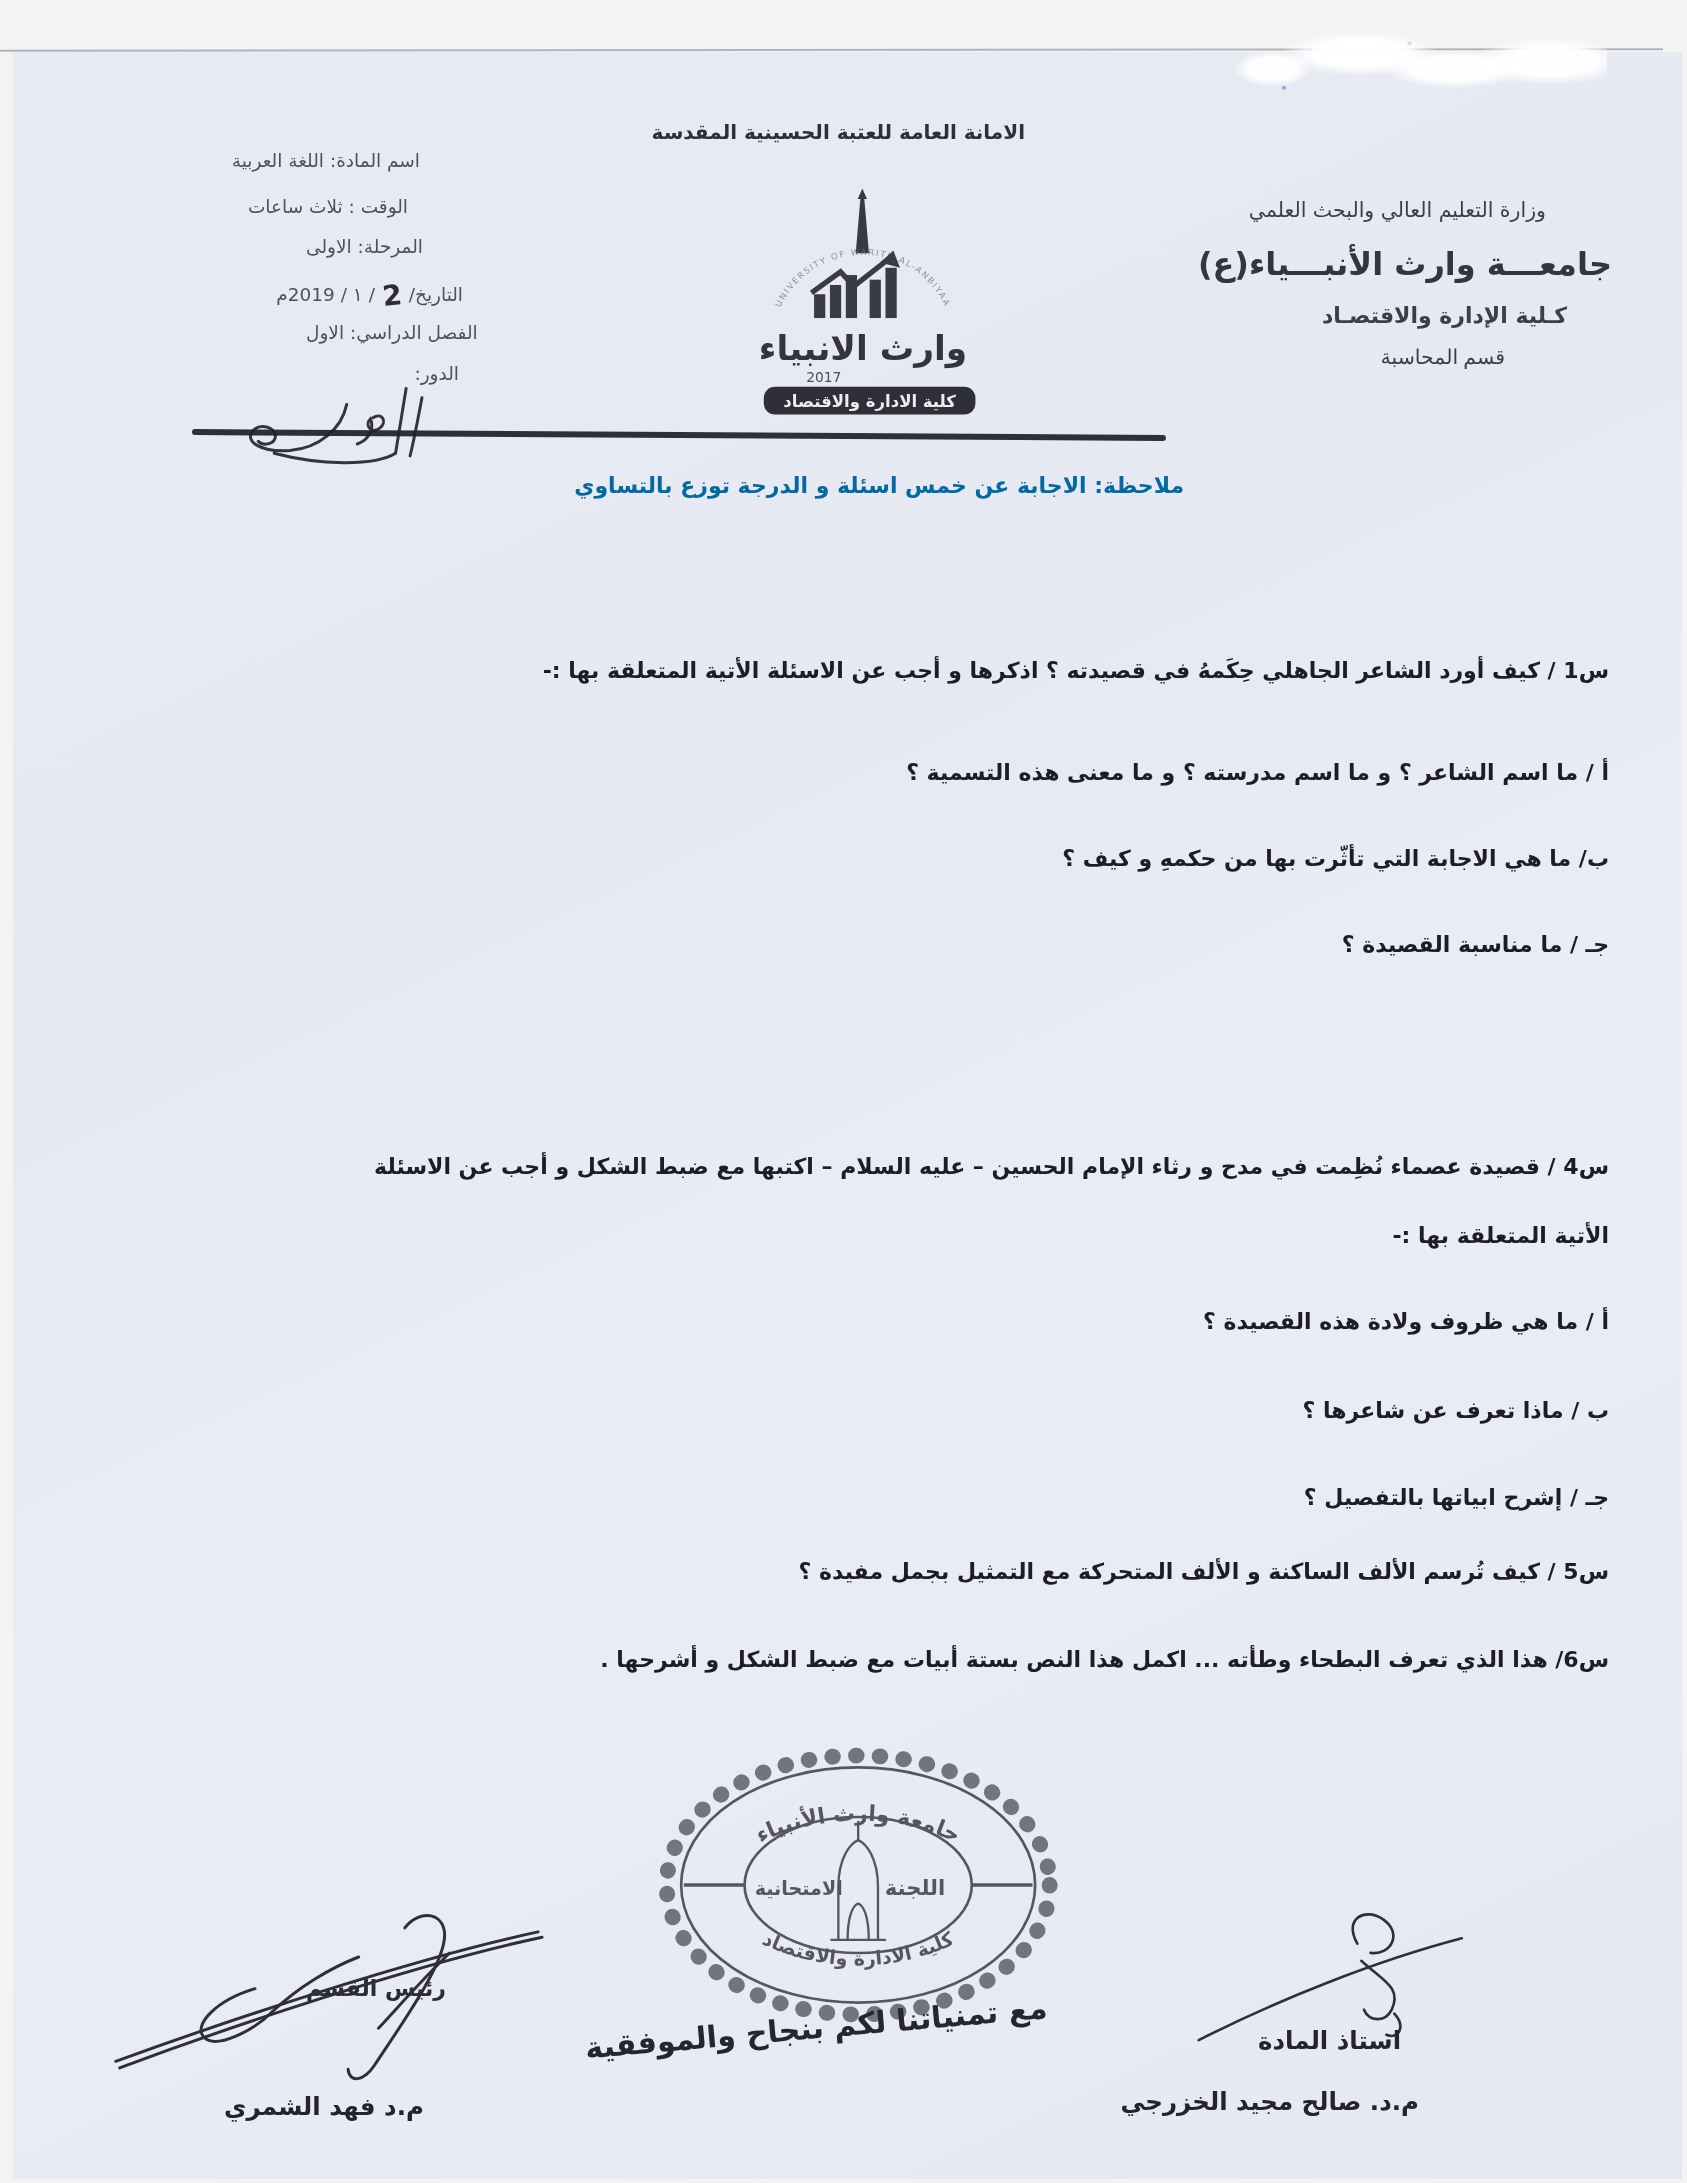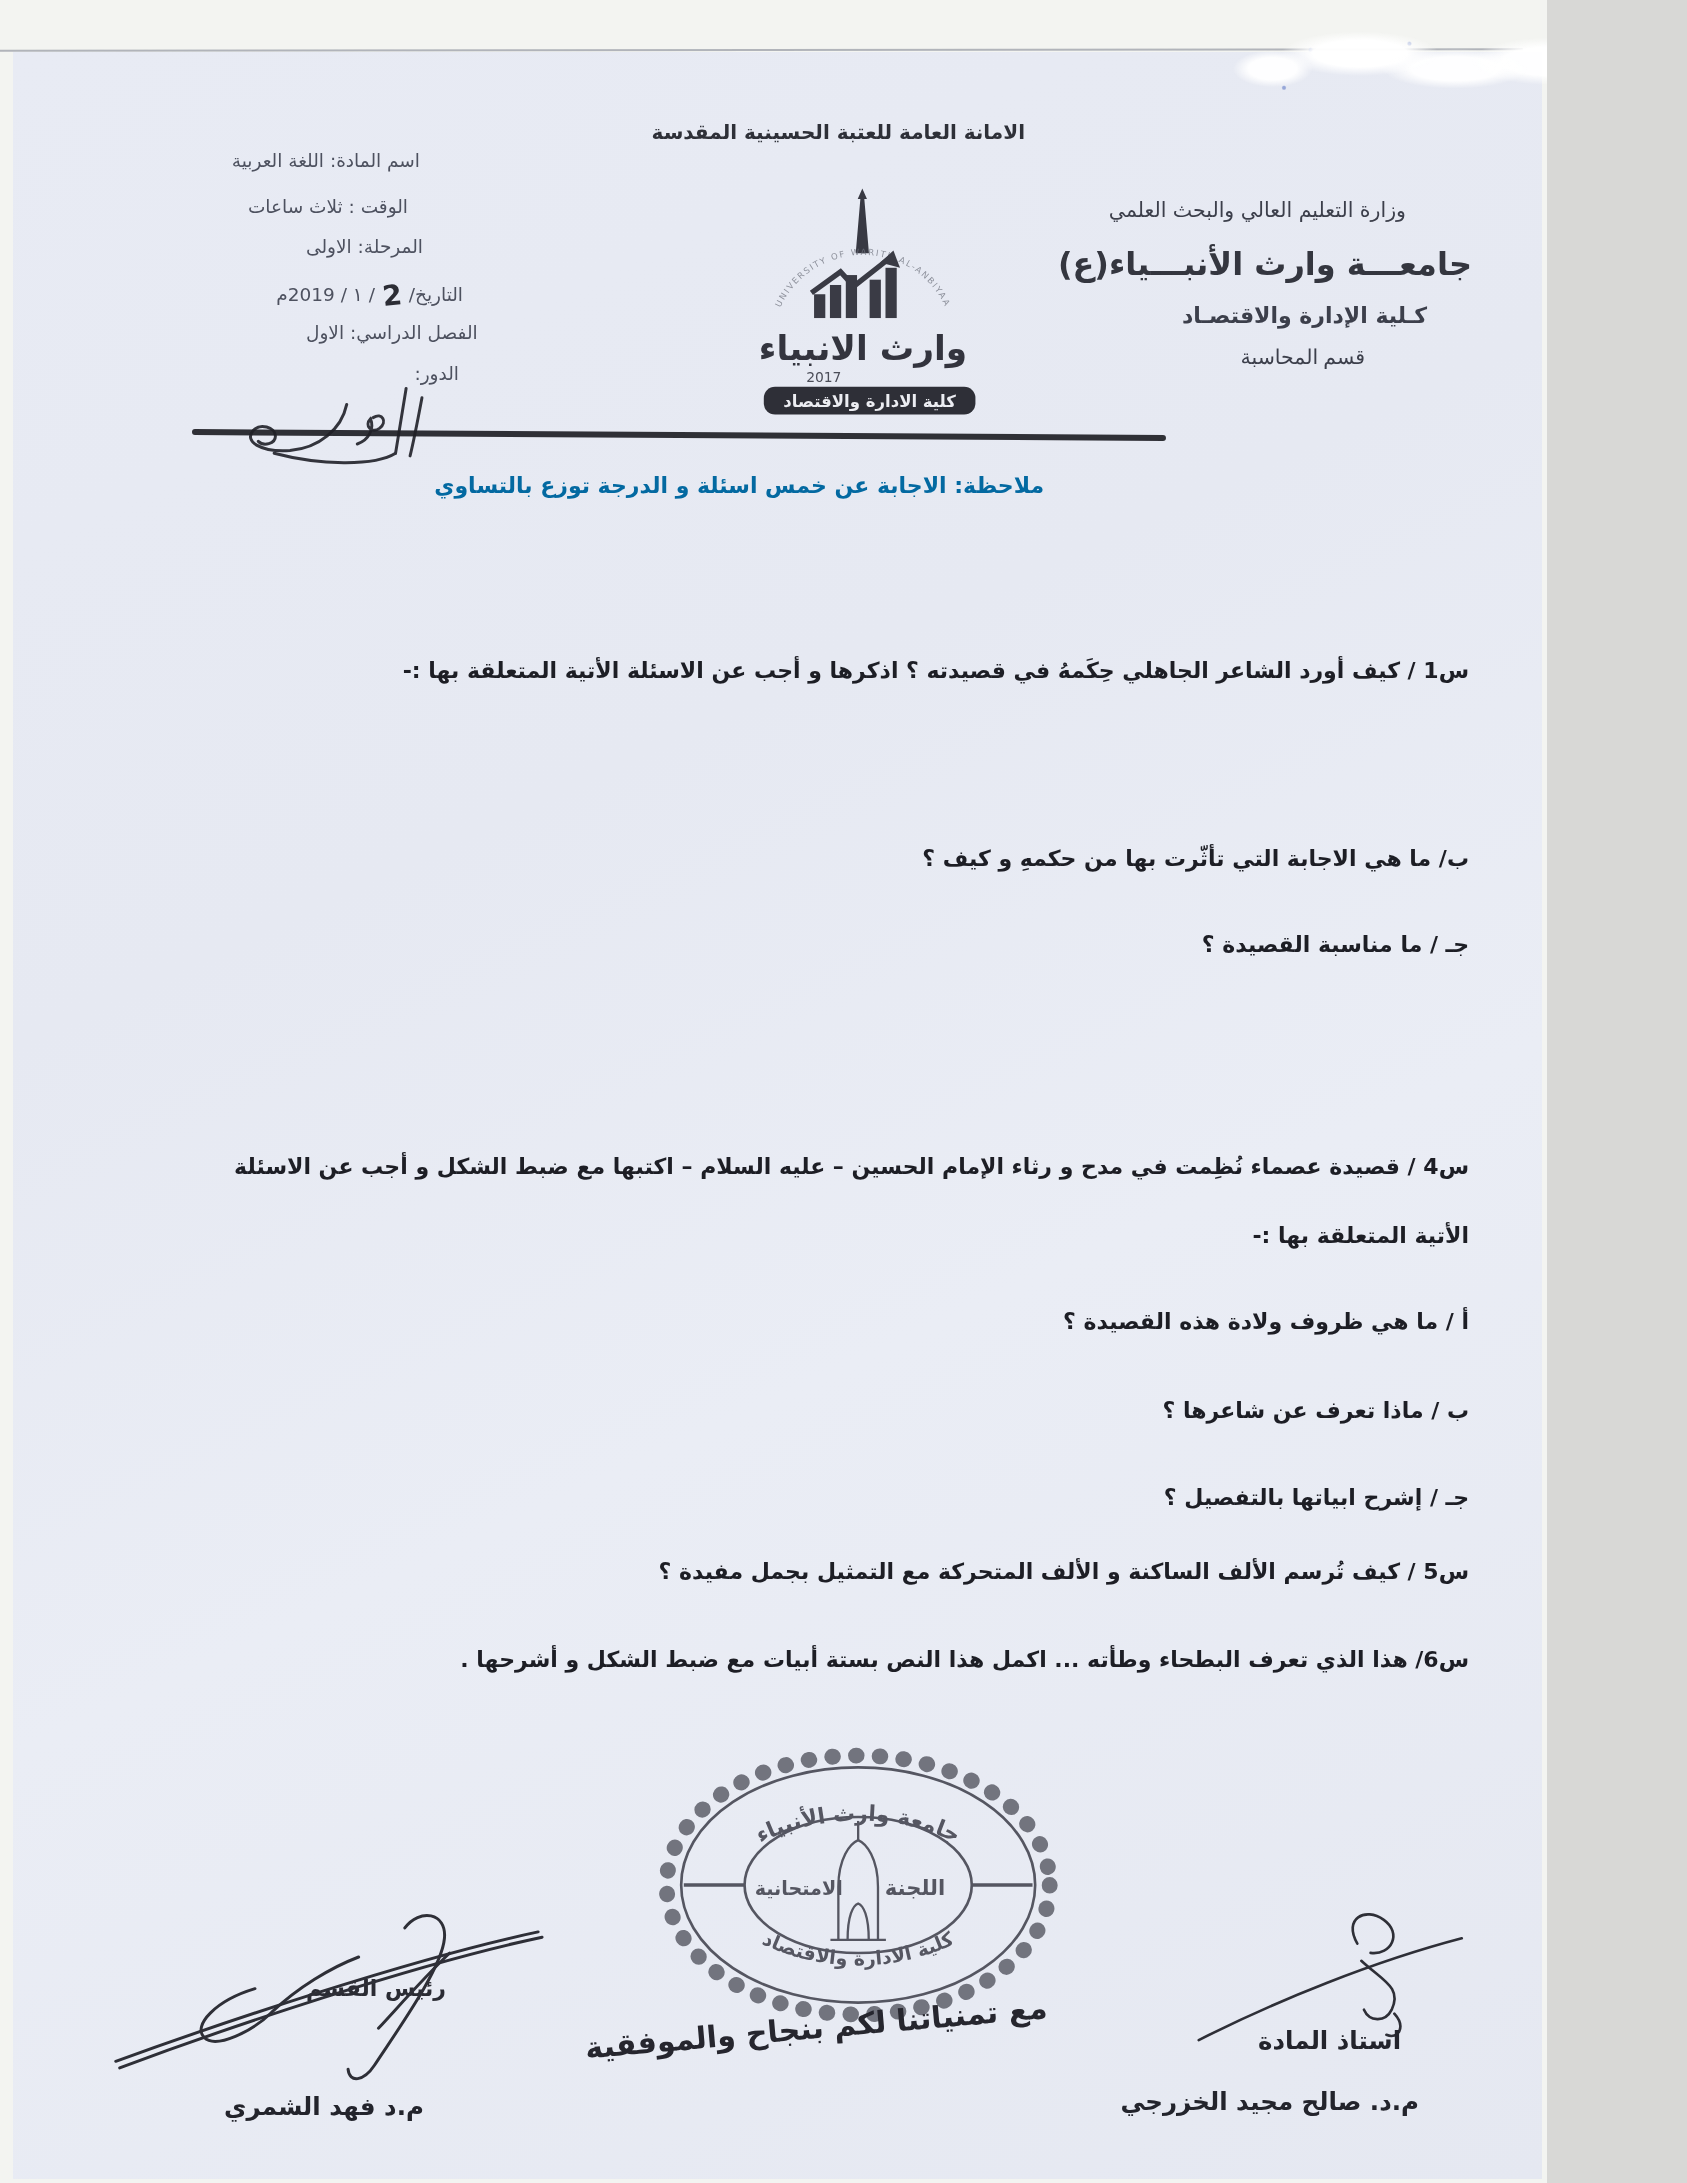--- a/index.html
+++ b/index.html
@@ -1,18 +1,18 @@
 <!DOCTYPE html>
 <html style="font-size:10.6px"><head>
 <meta charset="utf-8">
 <style>
   html,body{margin:0;padding:0;background:#d8d8d6;}
   .page{
     position:relative;
-    width:1547px;height:2183px;
+    width:1687px;height:2183px;
     background:#f3f4f1;
     overflow:hidden;
     font-family:"DejaVu Sans", sans-serif;
     color:#23242c;
   }
   .paper{
     position:absolute;left:13.2px;right:5.3px;top:52px;bottom:4px;
     background:linear-gradient(155deg,#e8ebf4 0%,#e6e9f2 35%,#eaedf5 60%,#e5e8f1 100%);
   }
   .scan-top-line{
@@ -143,20 +143,21 @@
       <path d="M 172,40 C 164,78 130,106 86,110 C 42,113 16,96 30,80 C 40,68 64,74 64,88 C 64,100 46,104 38,96"></path>
       <path d="M 246,114 C 214,134 130,132 62,114"></path>
     </g>
   </svg>
 
   <div class="rule"></div>
 
   <div class="abs ar note">ملاحظة: الاجابة عن خمس اسئلة و الدرجة توزع بالتساوي</div>
 
   <div class="abs ar q q0">س1 / كيف أورد الشاعر الجاهلي حِكَمهُ في قصيدته ؟ اذكرها و أجب عن الاسئلة الأتية المتعلقة بها :-</div>
+  <div class="abs ar q q1">أ / ما اسم الشاعر ؟ و ما اسم مدرسته ؟ و ما معنى هذه التسمية ؟</div>
   <div class="abs ar q q2">ب/ ما هي الاجابة التي تأثّرت بها من حكمهِ و كيف ؟</div>
   <div class="abs ar q q3">جـ / ما مناسبة القصيدة ؟</div>
   <div class="abs ar q q6">س4 / قصيدة عصماء نُظِمت في مدح و رثاء الإمام الحسين – عليه السلام – اكتبها مع ضبط الشكل و أجب عن الاسئلة</div>
   <div class="abs ar q q7">الأتية المتعلقة بها :-</div>
   <div class="abs ar q q8">أ / ما هي ظروف ولادة هذه القصيدة ؟</div>
   <div class="abs ar q q9">ب / ماذا تعرف عن شاعرها ؟</div>
   <div class="abs ar q q10">جـ / إشرح ابياتها بالتفصيل ؟</div>
   <div class="abs ar q q11">س5 / كيف تُرسم الألف الساكنة و الألف المتحركة مع التمثيل بجمل مفيدة ؟</div>
   <div class="abs ar q q12">س6/ هذا الذي تعرف البطحاء وطأته ... اكمل هذا النص بستة أبيات مع ضبط الشكل و أشرحها .</div>
 

